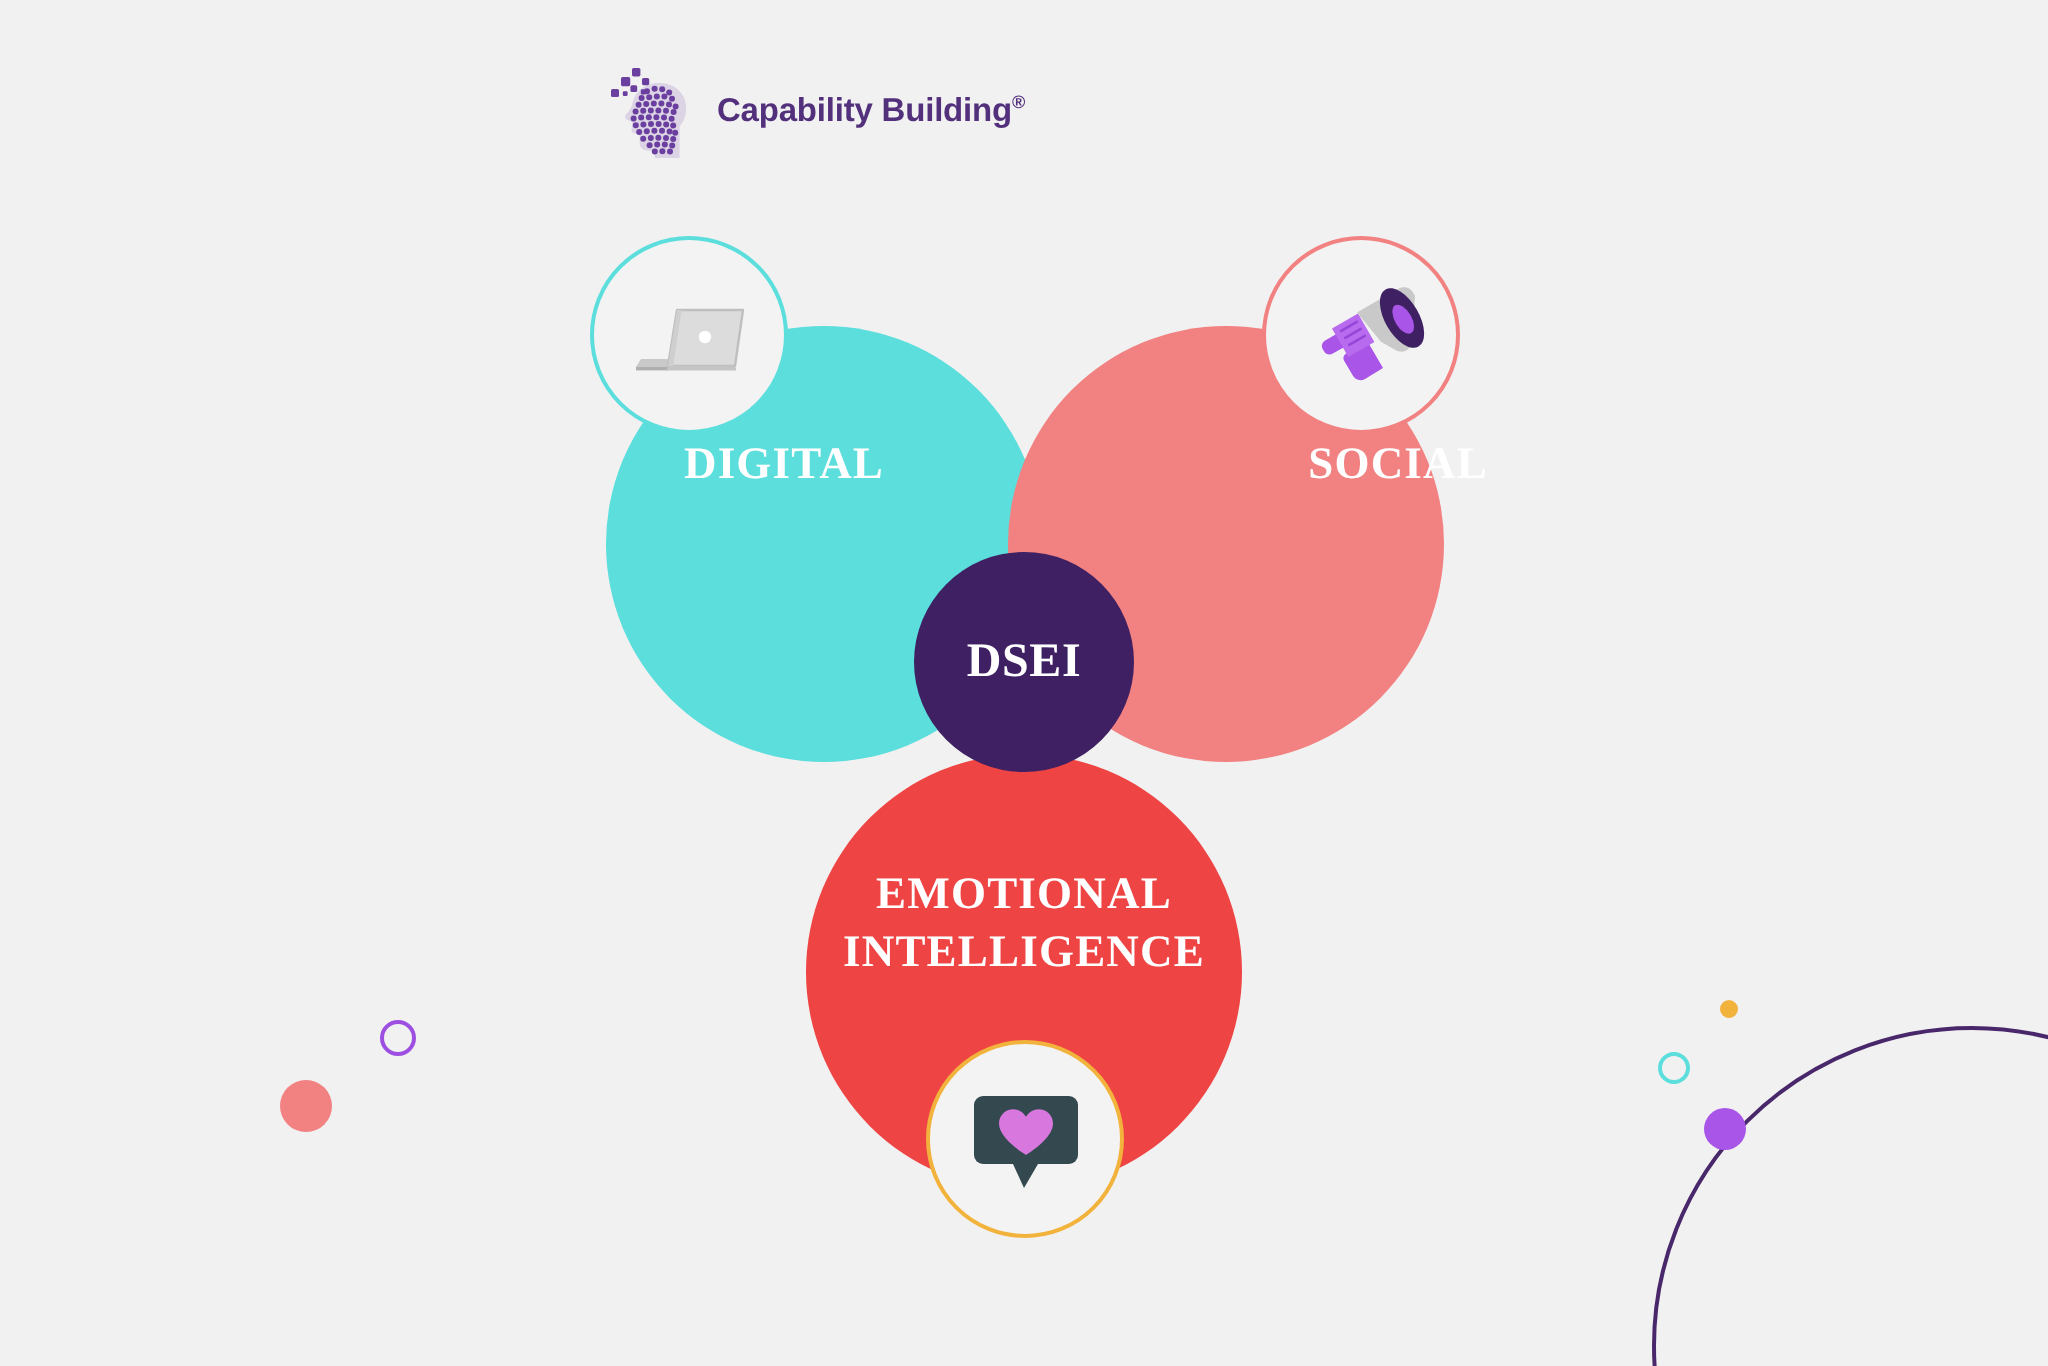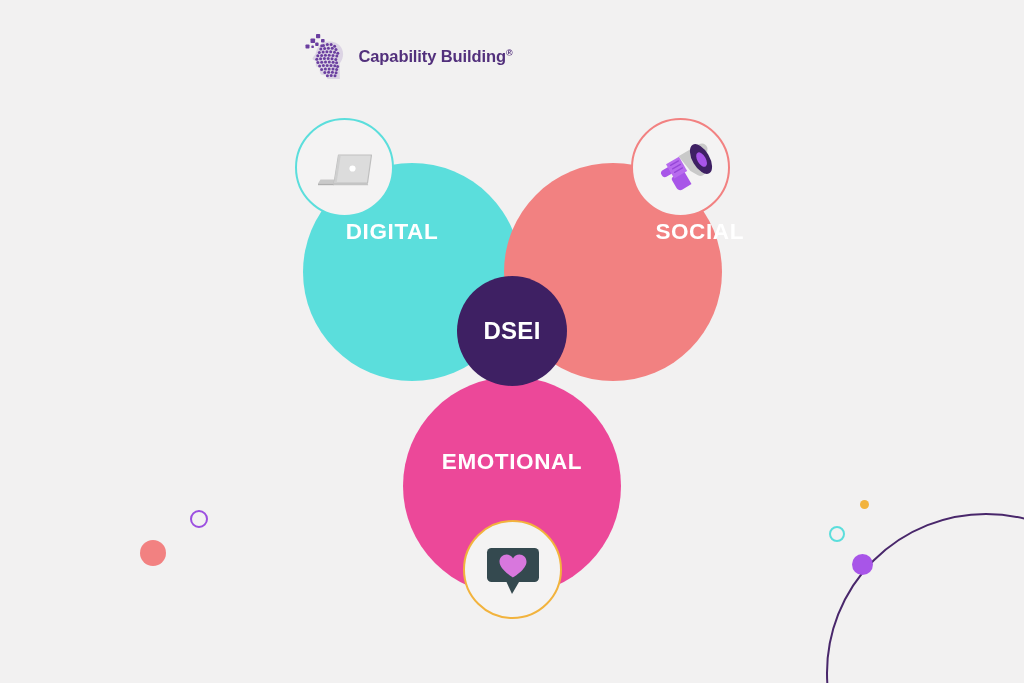--- a/index.html
+++ b/index.html
@@ -99,21 +99,21 @@
     left: 190px;
     top: 510px;
     width: 18px;
     height: 18px;
     border-radius: 50%;
     border: 2.5px solid #9C4FE0;
     box-sizing: border-box;
   }
 
   
-  .venn { position: absolute; left: 0; top: 0; width: 928px; height: 683px; }
+  .venn { position: absolute; left: 0; top: 0; width: 928px; height: 683px; font-family: Liberation Serif, serif; }
 
   .lobe {
     position: absolute;
     border-radius: 50%;
     display: flex;
     align-items: center;
     justify-content: center;
     text-align: center;
   }
   .lobe-label {
@@ -138,21 +138,21 @@
     width: 218px; height: 218px;
     background: #F28181;
     z-index: 3;
     justify-content: flex-end;
   }
   #lobe-social .lobe-label { transform: translate(22px, -40px); }
 
   #lobe-ei {
     left: 403px; top: 377px;
     width: 218px; height: 218px;
-    background: #ec4899;
+    background: #ef4444;
     z-index: 4;
   }
   #lobe-ei .lobe-label { transform: translate(0px, -24px); }
 
   #lobe-core {
     left: 457px; top: 276px;
     width: 110px; height: 110px;
     background: #3E2063;
     z-index: 6;
   }
@@ -284,20 +284,21 @@
       <span class="lobe-label">DIGITAL</span>
     </div>
 
     <div class="lobe" id="lobe-social">
       <span class="lobe-label">SOCIAL</span>
     </div>
 
     <div class="lobe" id="lobe-ei">
       <span class="lobe-label">
         <span>EMOTIONAL</span><br>
+        <span>INTELLIGENCE</span>
       </span>
     </div>
 
     <div class="lobe" id="lobe-core">
       <span class="lobe-label">DSEI</span>
     </div>
 
     <div class="badge" id="badge-digital">
       <span>
         <svg width="62" height="46" viewBox="0 0 62 46" xmlns="http://www.w3.org/2000/svg" aria-hidden="true">

